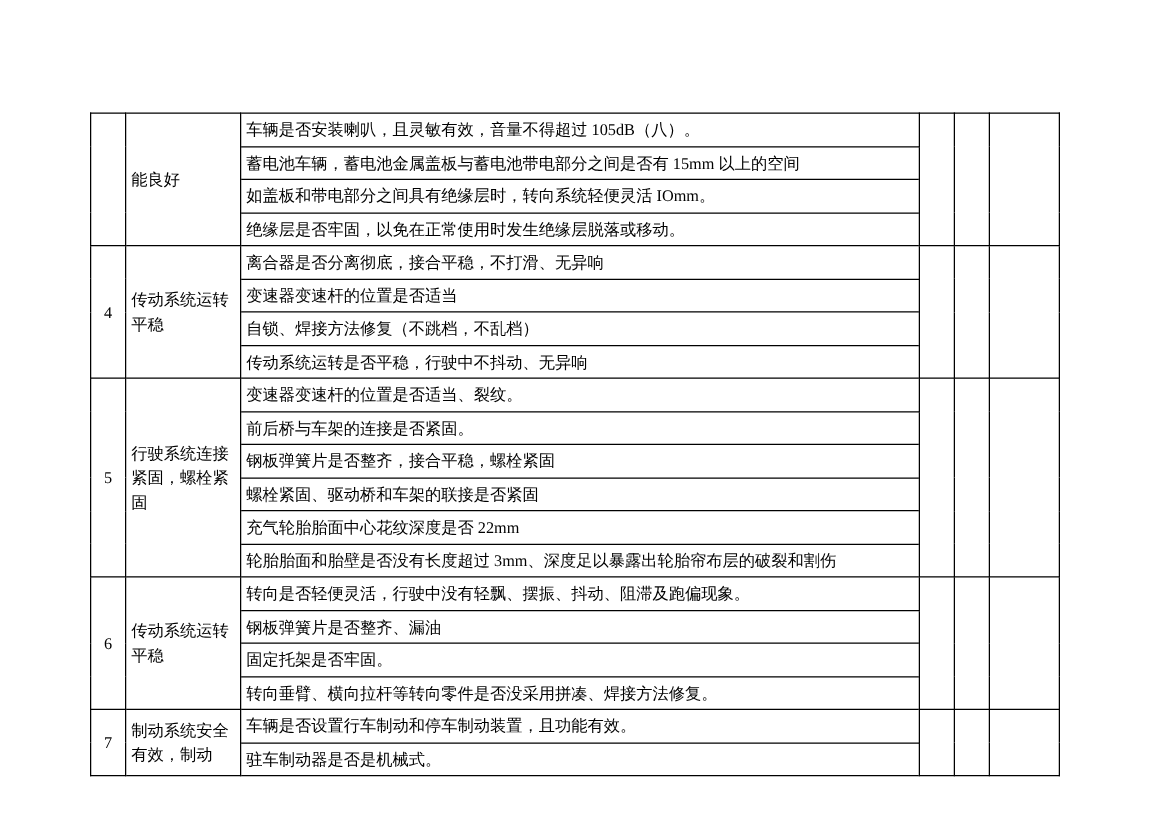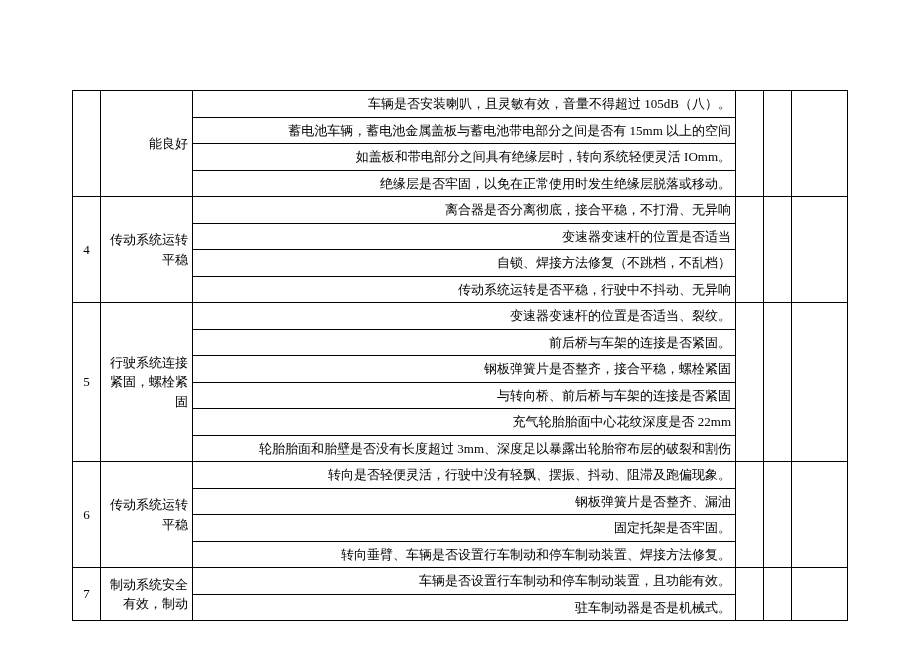--- a/index.html
+++ b/index.html
@@ -19,21 +19,20 @@
       border-collapse: collapse;
       width: 100%;
       table-layout: fixed;
     }
     td {
       border: 1px solid #000;
       padding: 3px 4px;
       vertical-align: middle;
       line-height: 1.5;
       word-break: break-all;
-      text-align: right;
     }
     .col-num {
       width: 28px;
       text-align: center;
     }
     .col-category {
       width: 92px;
     }
     .col-desc {
       
@@ -103,21 +102,21 @@
         <td rowspan="6"></td>
         <td rowspan="6"></td>
       </tr>
       <tr>
         <td>前后桥与车架的连接是否紧固。</td>
       </tr>
       <tr>
         <td>钢板弹簧片是否整齐，接合平稳，螺栓紧固</td>
       </tr>
       <tr>
-        <td>与转向桥、前后桥与车架的连接是否紧固</td>
+        <td>螺栓紧固、驱动桥和车架的联接是否紧固</td>
       </tr>
       <tr>
         <td>充气轮胎胎面中心花纹深度是否 22mm</td>
       </tr>
       <tr>
         <td>轮胎胎面和胎壁是否没有长度超过 3mm、深度足以暴露出轮胎帘布层的破裂和割伤</td>
       </tr>
       <tr>
         <td class="col-num" rowspan="4">6</td>
         <td rowspan="4">传动系统运转平稳</td>
@@ -126,21 +125,21 @@
         <td rowspan="4"></td>
         <td rowspan="4"></td>
       </tr>
       <tr>
         <td>钢板弹簧片是否整齐、漏油</td>
       </tr>
       <tr>
         <td>固定托架是否牢固。</td>
       </tr>
       <tr>
-        <td>转向垂臂、车辆是否设置行车制动和停车制动装置、焊接方法修复。</td>
+        <td>转向垂臂、横向拉杆等转向零件是否没采用拼凑、焊接方法修复。</td>
       </tr>
       <tr>
         <td class="col-num" rowspan="2">7</td>
         <td rowspan="2">制动系统安全有效，制动</td>
         <td>车辆是否设置行车制动和停车制动装置，且功能有效。</td>
         <td rowspan="2"></td>
         <td rowspan="2"></td>
         <td rowspan="2"></td>
       </tr>
       <tr>

